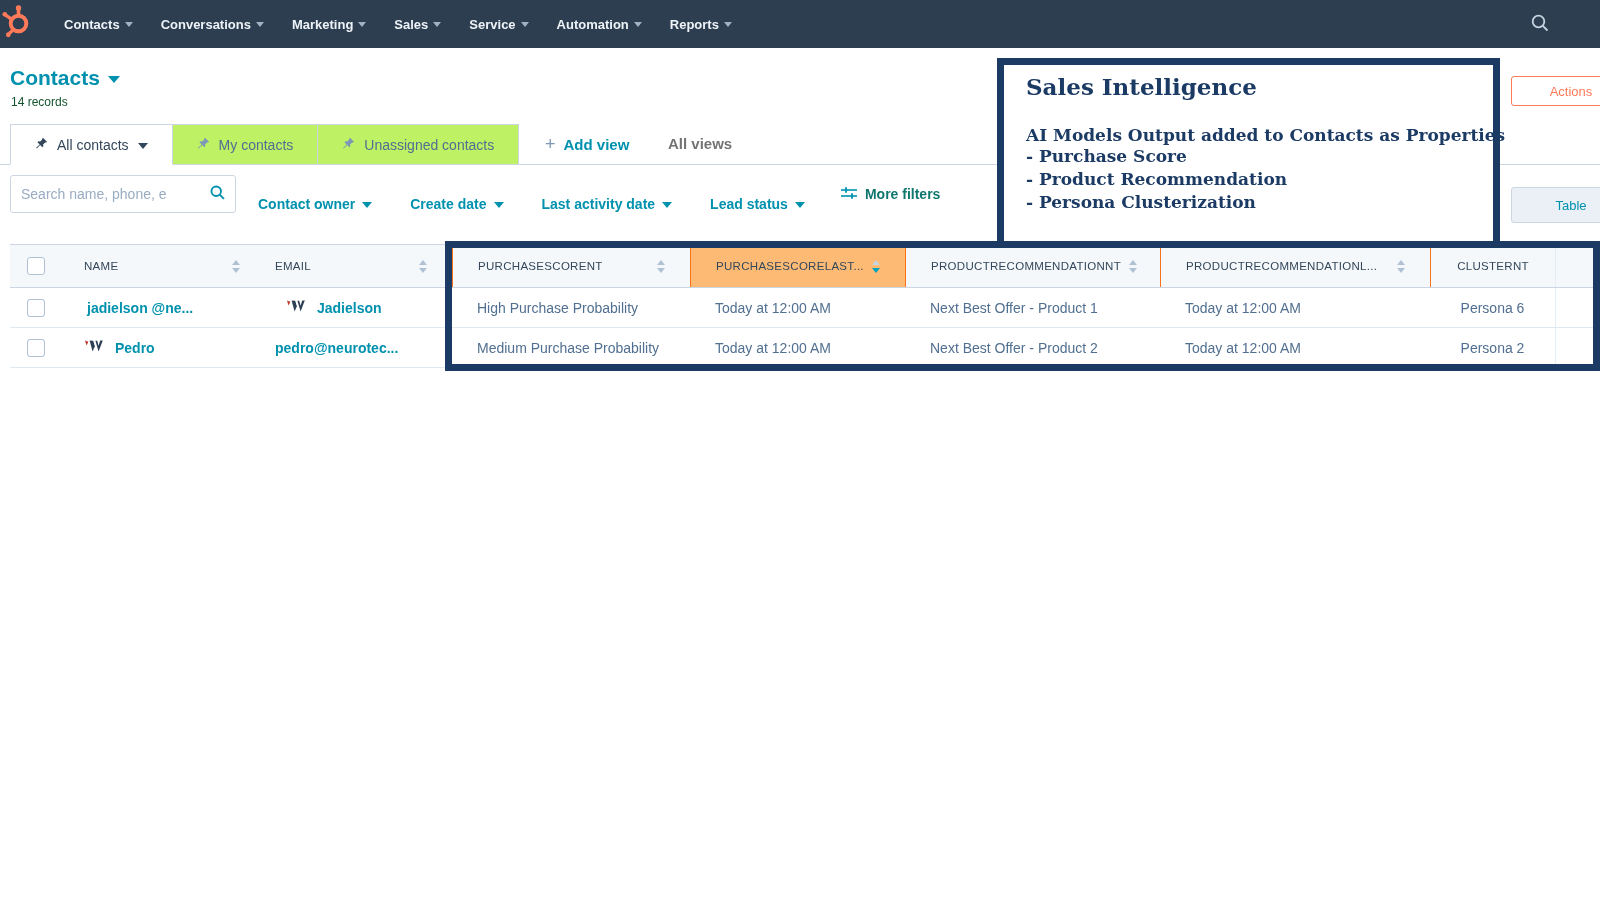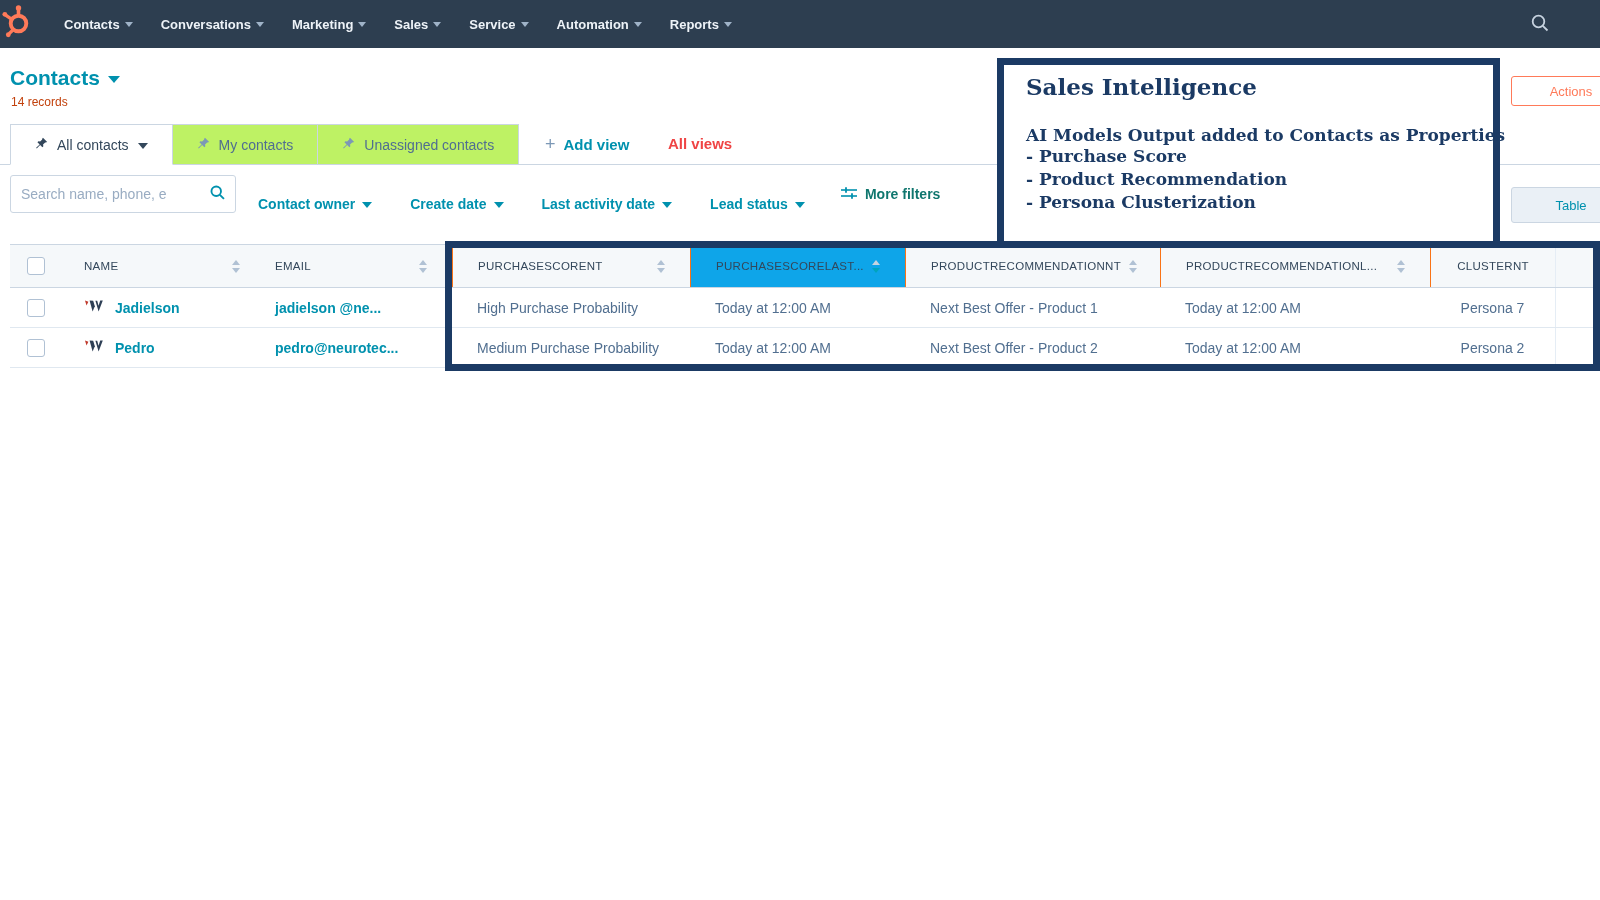--- a/index.html
+++ b/index.html
@@ -16,41 +16,41 @@
     align-items:center; gap:5px; cursor:pointer; white-space:nowrap; }
   .nav-caret { width:0; height:0; border-left:4px solid transparent;
     border-right:4px solid transparent; border-top:5px solid #9fb3c8; margin-top:1px; }
   .nav-search { position:absolute; right:50px; top:13px; }
 
   
   .page-title { position:absolute; left:10px; top:66px; font-size:21px;
     font-weight:bold; color:#0091ae; display:flex; align-items:center; gap:8px; }
   .title-caret { width:0; height:0; border-left:6px solid transparent;
     border-right:6px solid transparent; border-top:7px solid #0091ae; margin-top:3px; }
-  .records { position:absolute; left:11px; top:95px; font-size:12px; color:#c2410c; }
+  .records { position:absolute; left:11px; top:95px; font-size:12px; color:#14532d; }
   .actions-btn { position:absolute; left:1511px; top:76px; width:120px; height:30px;
     background:#fff; border:1px solid #ff7a59; border-radius:3px; color:#ff7a59;
     font-size:13px; display:flex; align-items:center; justify-content:center; cursor:pointer; }
 
   
   .tabs-underline { position:absolute; top:164px; left:0; width:1600px; height:1px; background:#cbd6e2; }
   .tabs { position:absolute; left:10px; top:124px; height:41px; display:flex; align-items:stretch; }
   .tab { height:41px; padding:0 24px; display:flex; align-items:center; gap:9px;
     font-size:14px; cursor:pointer; background:#bef264; border:1px solid #cbd6e2;
     border-left:none; color:#506e91; white-space:nowrap; }
   .tab.first { border-left:1px solid #cbd6e2; }
   .tab.active { background:#fff; color:#33475b; border-left:1px solid #cbd6e2;
     border-bottom:1px solid #fff; }
   .tab-caret { width:0; height:0; border-left:5px solid transparent;
     border-right:5px solid transparent; border-top:6px solid #33475b; margin-top:2px; }
   .pin { flex:0 0 auto; }
   .add-view { position:absolute; left:545px; top:134px; display:flex; gap:8px;
     align-items:center; color:#0091ae; font-size:15px; font-weight:bold; cursor:pointer; }
   .plus { color:#7c98b6; font-size:18px; font-weight:normal; }
-  .all-views { position:absolute; left:668px; top:135px; color:#ef4444; font-size:15px;
+  .all-views { position:absolute; left:668px; top:135px; color:#737373; font-size:15px;
     font-weight:bold; cursor:pointer; }
 
   
   .filter-row { position:absolute; left:10px; top:175px; display:flex; align-items:center; }
   .search-box { width:226px; height:38px; border:1px solid #cbd6e2; border-radius:3px;
     background:#fff; display:flex; align-items:center; }
   .search-box input { border:none; outline:none; flex:1; min-width:0; padding:0 4px 0 10px;
     font-size:14px; color:#33475b; font-family:"Liberation Sans", sans-serif; }
   .search-box input::placeholder { color:#99acc2; }
   .search-box .mag { margin-right:9px; flex:0 0 auto; }
@@ -66,21 +66,21 @@
     font-size:13px; display:flex; align-items:center; justify-content:center; cursor:pointer; }
 
   
   .table { position:absolute; left:10px; top:244px; width:1590px; }
   .thead { display:flex; height:44px; background:#f5f8fa; border-top:1px solid #cbd6e2;
     border-bottom:1px solid #cbd6e2; }
   .th { display:flex; align-items:center; justify-content:space-between; padding:0 25px;
     font-size:11.5px; color:#33475b; letter-spacing:.3px; border-left:1px solid #f97316;
     cursor:pointer; white-space:nowrap; overflow:hidden; }
   .th.nodiv { border-left:none; }
-  .th.sorted { background:#0ea5e9; }
+  .th.sorted { background:#fdba74; }
   .tr { display:flex; height:40px; align-items:stretch; background:#fff;
     border-bottom:1px solid #e0e8f0; }
   .td { display:flex; align-items:center; padding:0 25px; font-size:14px;
     color:#516f90; white-space:nowrap; overflow:hidden; }
   .c-check { width:52px; justify-content:center; padding:0; }
   .c-name  { width:188px; padding:0 10px 0 22px; }
   .c-email { width:202px; }
   .c-ps    { width:238px; }
   .c-psl   { width:215px; }
   .c-prn   { width:255px; }
@@ -303,38 +303,38 @@
       <div class="th c-cl">
         <span style="margin:0 auto;">CLUSTERNT</span>
       </div>
       <div class="th c-rest"></div>
     </div>
 
     <div class="tr">
       <div class="td c-check">
         <span class="checkbox"></span>
       </div>
+      <div class="td c-email">
+        <span class="link">jadielson @ne...</span>
+      </div>
       <div class="td c-name name-cell">
         <span>
           <svg width="20" height="14" viewBox="0 0 20 14">
             <path fill="#c0392b" d="M1 1.6l3.4 1.1-1.9 3.8z"></path>
             <path fill="#2e3f55" d="M5.6 1.4l3 11.2 2.2-5.3-1.6-5.6z"></path>
             <path fill="#2e3f55" d="M11.4 1.8l3.2 10.8L18.8 1.4h-2.6l-1.6 5.4-1.4-5z"></path>
           </svg>
         </span>
         <span class="link">Jadielson</span>
       </div>
-      <div class="td c-email">
-        <span class="link">jadielson @ne...</span>
-      </div>
       <div class="td c-ps">High Purchase Probability</div>
       <div class="td c-psl">Today at 12:00 AM</div>
       <div class="td c-prn">Next Best Offer - Product 1</div>
       <div class="td c-prl">Today at 12:00 AM</div>
-      <div class="td c-cl">Persona 7</div>
+      <div class="td c-cl">Persona 6</div>
       <div class="td c-rest"></div>
     </div>
 
     <div class="tr">
       <div class="td c-check">
         <span class="checkbox"></span>
       </div>
       <div class="td c-name name-cell">
         <span>
           <svg width="20" height="14" viewBox="0 0 20 14">

